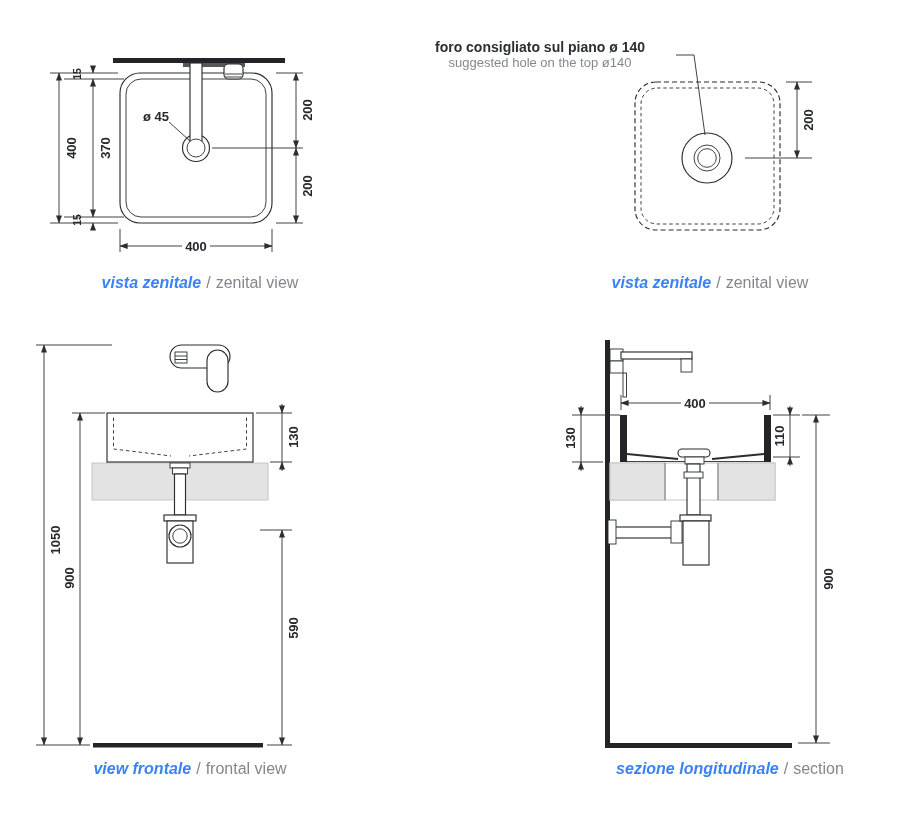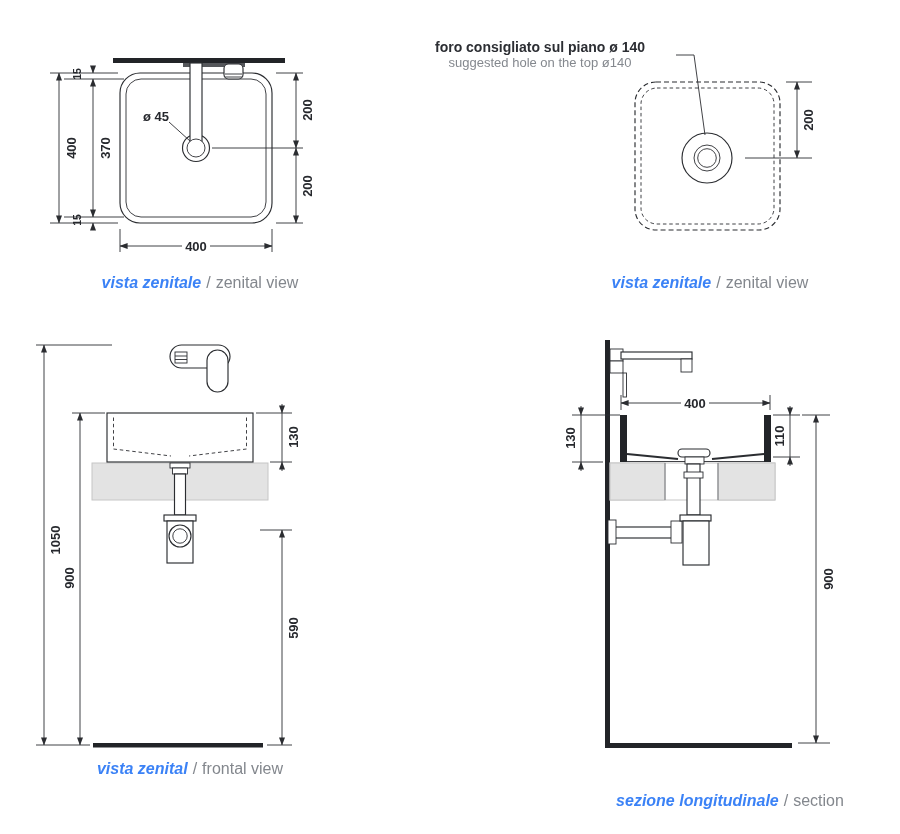--- a/index.html
+++ b/index.html
@@ -209,17 +209,17 @@
   <span class="note-en">suggested hole on the top ø140</span>
 </div>
 
 <div class="caption" style="left:90px;top:274px;width:220px;">
   <span class="cap-it">vista zenitale</span><span class="cap-sep">/</span><span class="cap-en">zenital view</span>
 </div>
 <div class="caption" style="left:600px;top:274px;width:220px;">
   <span class="cap-it">vista zenitale</span><span class="cap-sep">/</span><span class="cap-en">zenital view</span>
 </div>
 <div class="caption" style="left:80px;top:760px;width:220px;">
-  <span class="cap-it">vista zenital</span><span class="cap-sep">/</span><span class="cap-en">frontal view</span>
-</div>
-<div class="caption" style="left:605px;top:792px;width:250px;">
+  <span class="cap-it">view frontale</span><span class="cap-sep">/</span><span class="cap-en">frontal view</span>
+</div>
+<div class="caption" style="left:605px;top:760px;width:250px;">
   <span class="cap-it">sezione longitudinale</span><span class="cap-sep">/</span><span class="cap-en">section</span>
 </div>
 
 </body></html>

